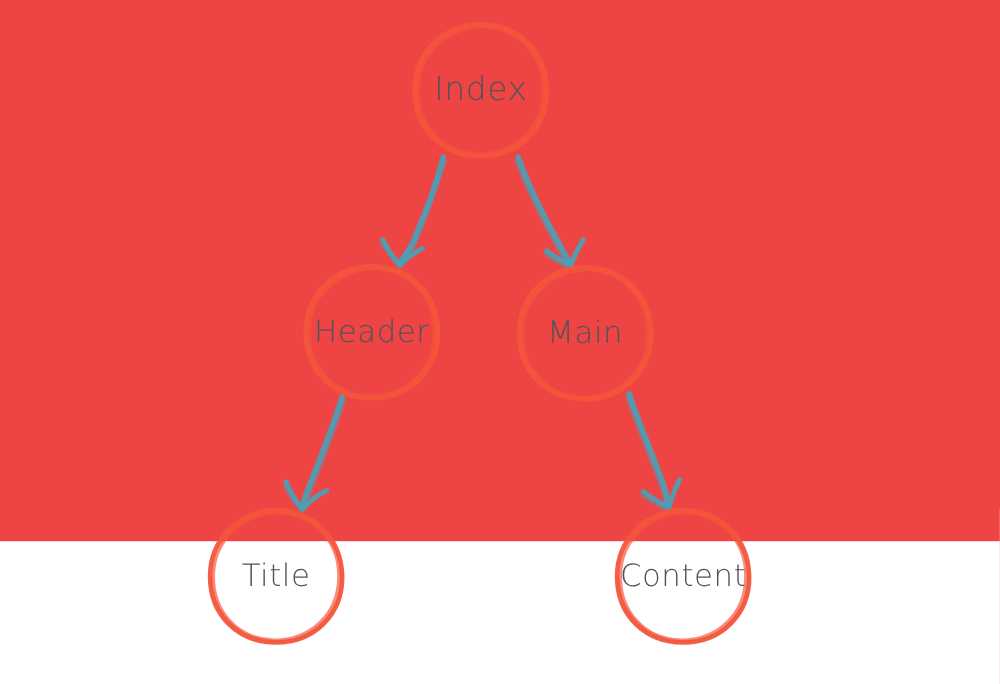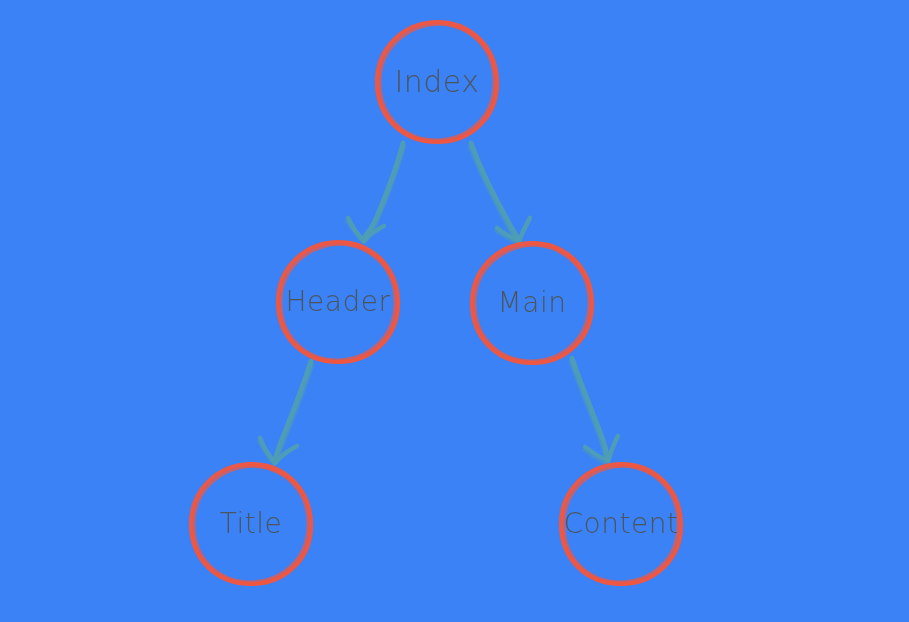--- a/index.html
+++ b/index.html
@@ -9,22 +9,22 @@
   }
   body {
     width: 909px;
     height: 622px;
     overflow: hidden;
     font-family: "DejaVu Sans", sans-serif;
   }
   #canvas {
     position: relative;
     width: 909px;
-    height: 622px;
-    background: #3b82f6;
+    height: 492px;
+    background: #ef4444;
     text-decoration: underline;
   }
   #diagram-svg {
     position: absolute;
     left: 0;
     top: 0;
     width: 909px;
     height: 622px;
   }
   .node-label {

